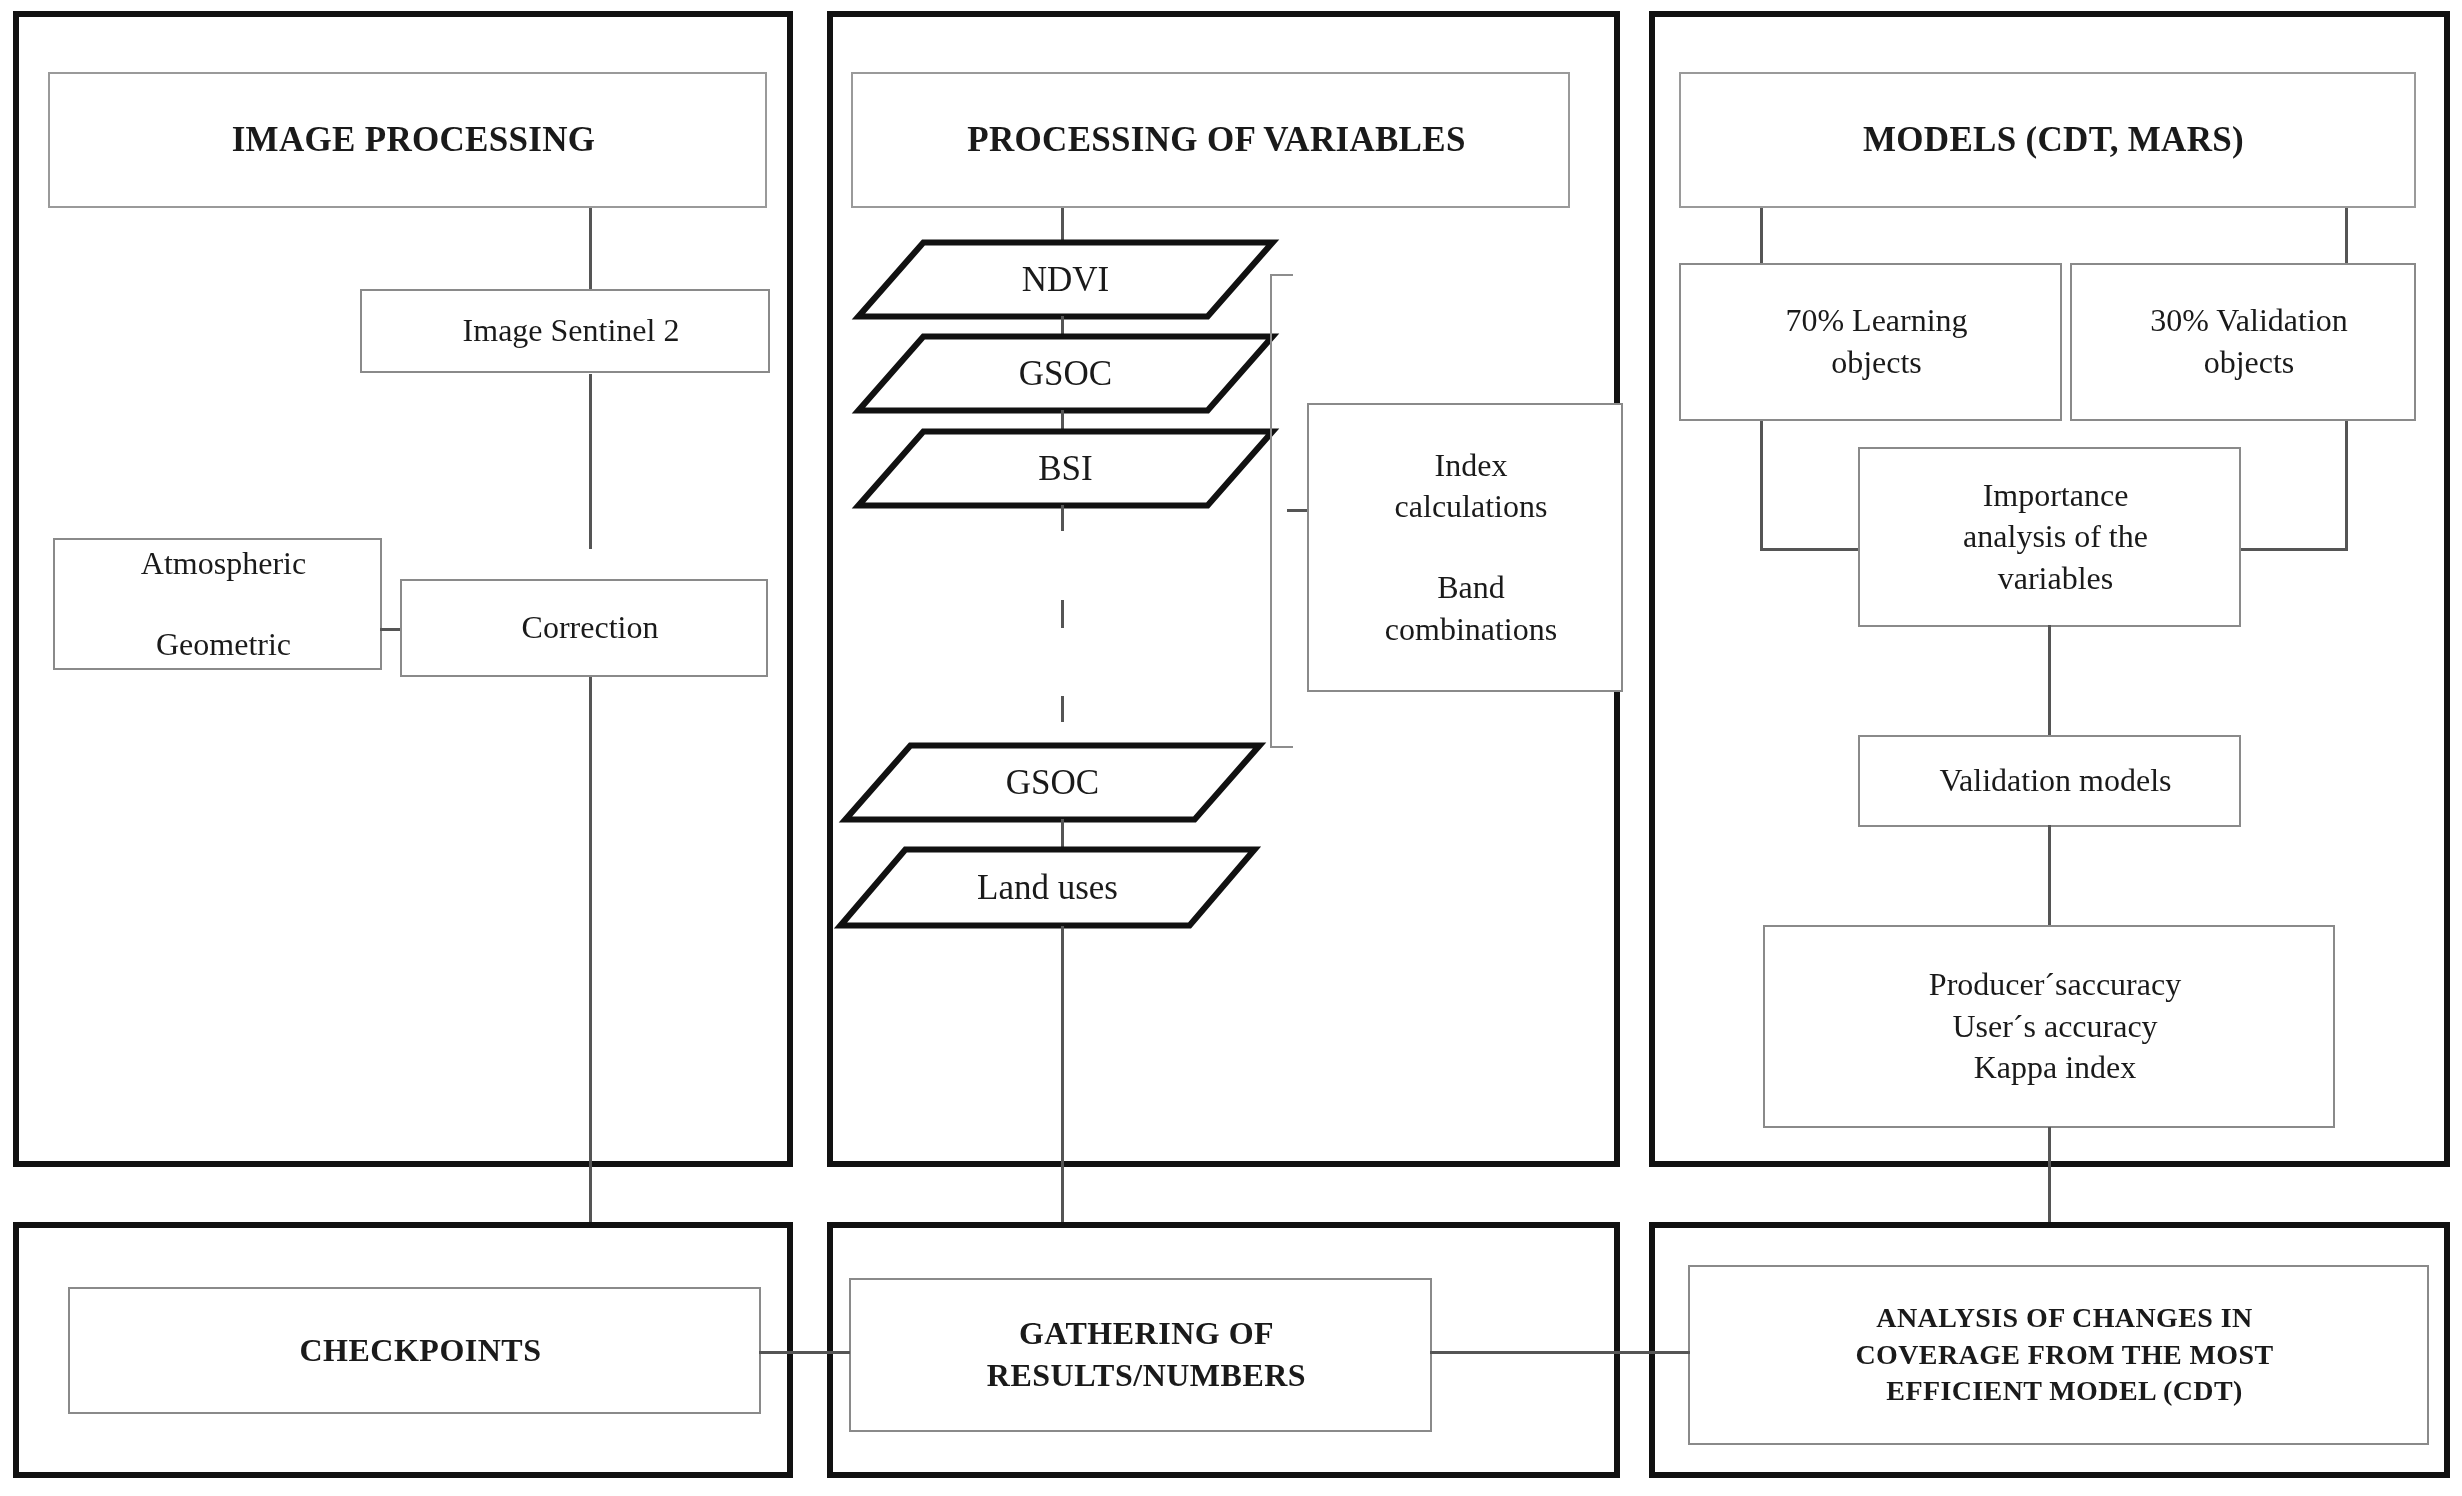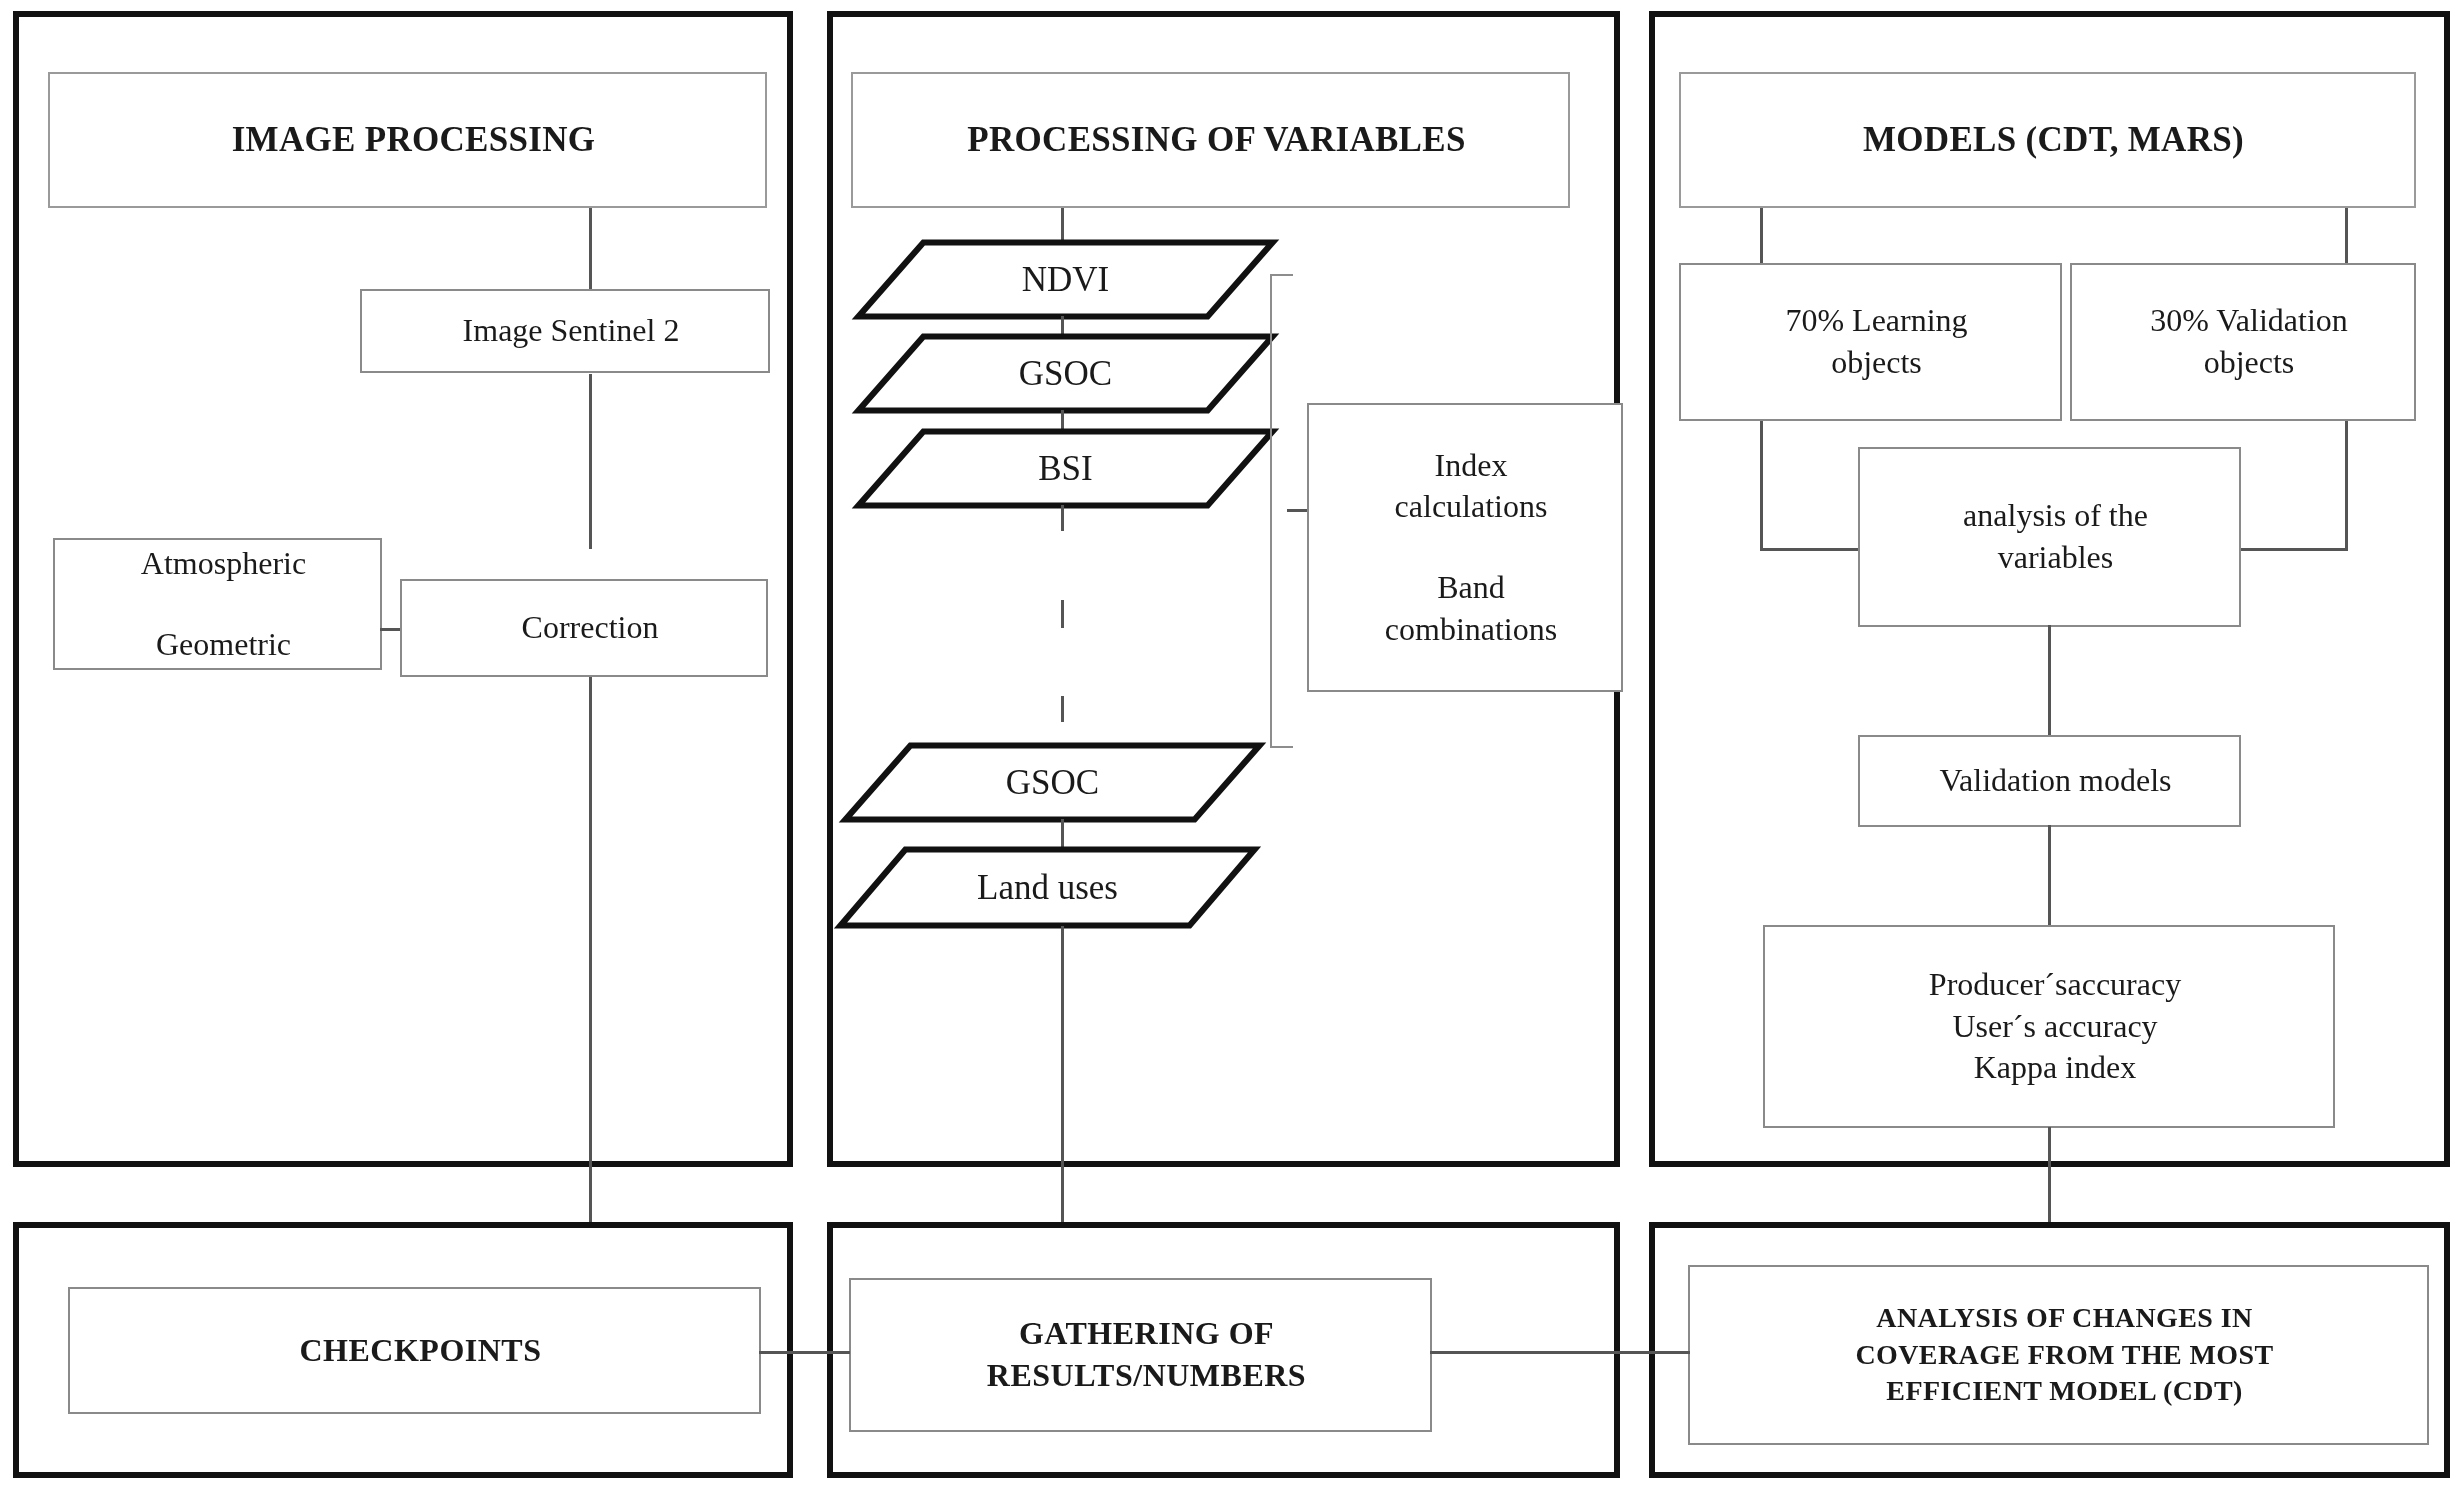--- a/index.html
+++ b/index.html
@@ -148,20 +148,21 @@
     <span class="inner">objects</span>
   </div>
 
   <div class="vline" style="left:1760px;top:421px;height:130px;"></div>
   <div class="hline" style="left:1760px;top:548px;width:101px;"></div>
 
   <div class="vline" style="left:2345px;top:421px;height:130px;"></div>
   <div class="hline" style="left:2239px;top:548px;width:109px;"></div>
 
   <div class="box fs-node" style="left:1858px;top:447px;width:383px;height:180px;flex-direction:column;justify-content:center;">
+    <span class="inner">Importance</span>
     <span class="inner">analysis of the</span>
     <span class="inner">variables</span>
   </div>
 
   <div class="vline" style="left:2048px;top:625px;height:112px;"></div>
 
   <div class="box fs-node" style="left:1858px;top:735px;width:383px;height:92px;">
     <span class="inner">Validation models</span>
   </div>
 

